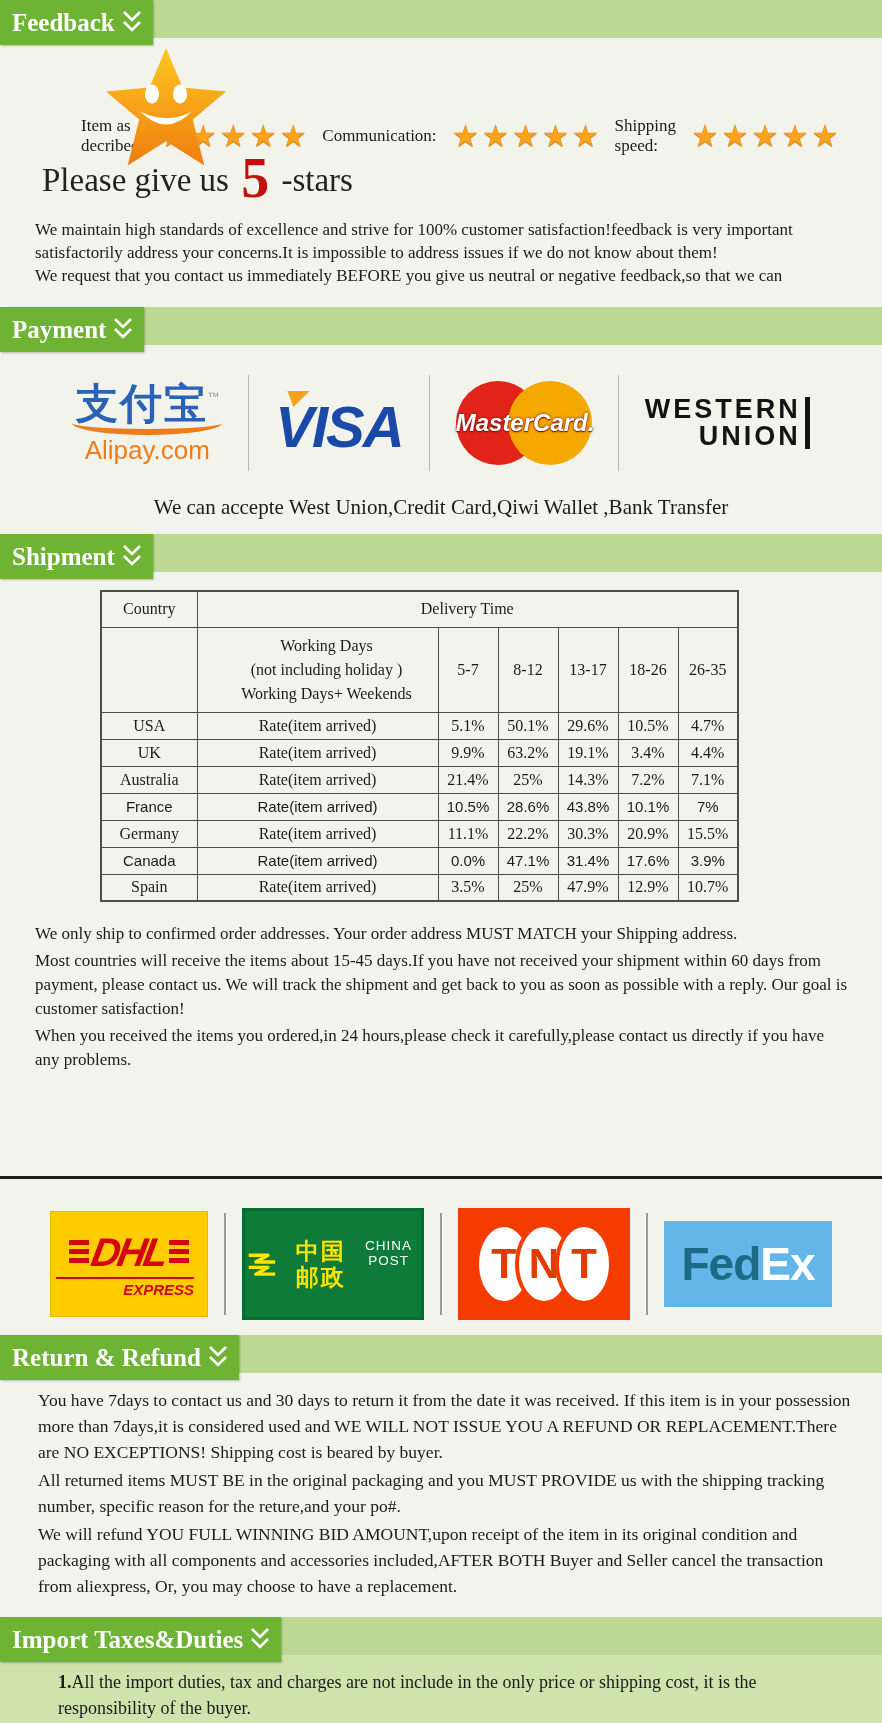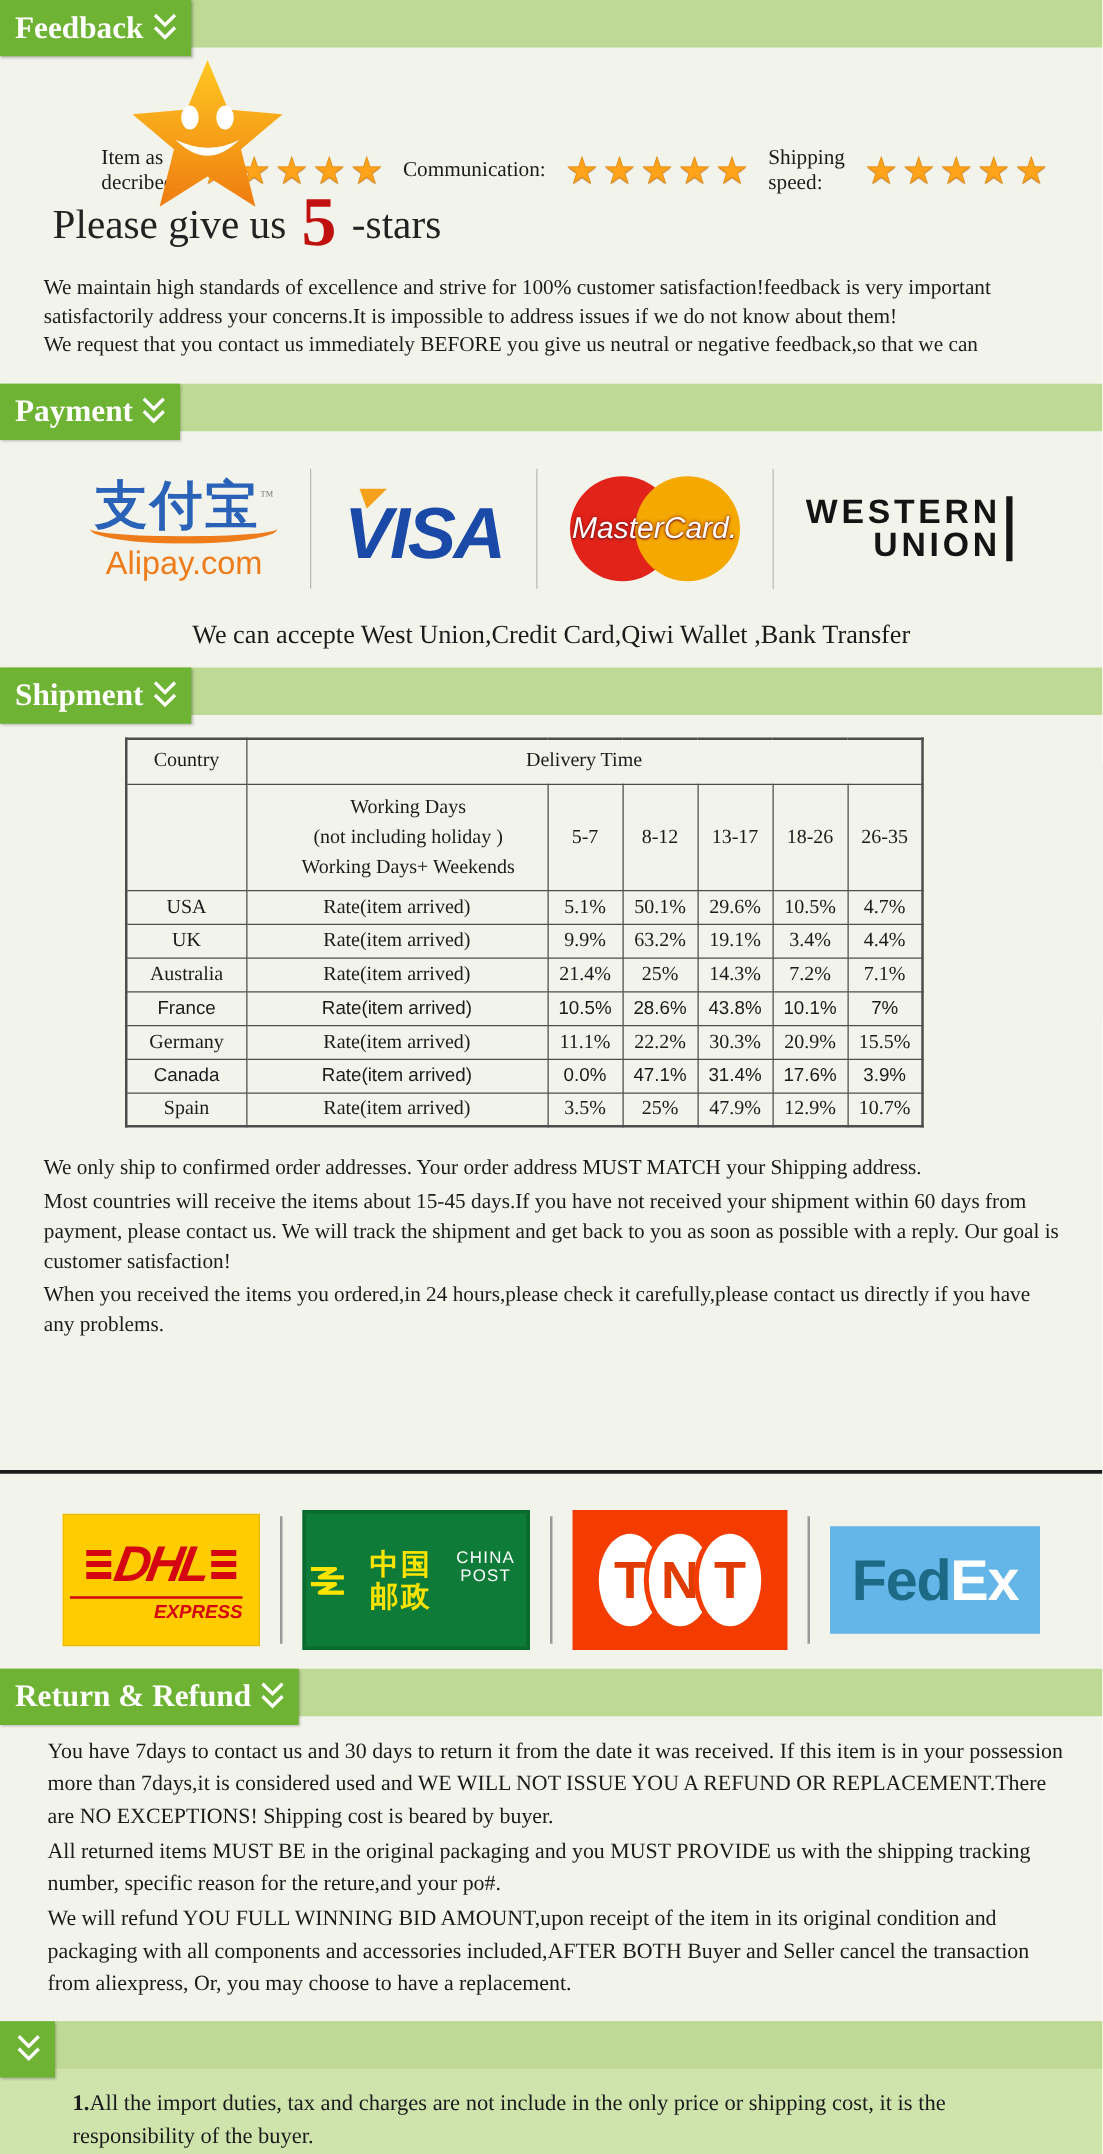--- a/index.html
+++ b/index.html
@@ -42,21 +42,21 @@
   .visa { position:relative; font-family:"Liberation Sans",sans-serif; font-style:italic; font-weight:900;
           font-size:58px; color:#1b49a8; letter-spacing:-2px; padding-top:6px; }
   .visa-flame { position:absolute; top:4px; left:10px; width:0; height:0;
                 border-style:solid; border-width:16px 11px 0 11px; border-color:#f5a11c transparent transparent transparent;
                 transform:skewX(-18deg); }
   .mastercard { position:relative; width:136px; height:88px; }
   .mc-circle { position:absolute; top:2px; width:84px; height:84px; border-radius:50%; }
   .mc-red { left:0; background:#e2231a; }
   .mc-yellow { right:0; background:#f5a800; }
   .mc-text { position:absolute; top:30px; left:0; width:100%; text-align:center; color:#fff;
-             font-family:"Liberation Sans",sans-serif; font-style:italic; font-weight:normal; font-size:24px;
+             font-family:"Liberation Sans",sans-serif; font-style:italic; font-weight:bold; font-size:24px;
              text-shadow:0 0 3px #7a1212, 0 1px 1px #7a1212; }
   .wu { display:flex; align-items:center; }
   .wu-lines { display:flex; flex-direction:column; align-items:flex-end; font-family:"Liberation Sans",sans-serif;
               font-weight:900; font-size:27px; letter-spacing:3px; line-height:1.0; color:#141414; }
   .wu-bar { width:5px; height:52px; background:#141414; margin-left:4px; }
 
   .accept-line { text-align:center; font-size:21px; margin:8px 0 14px 0; }
 
   
   .ship-table { border-collapse:collapse; margin:18px 0 16px 100px; font-size:16px; }
@@ -362,20 +362,21 @@
 
   <div class="return-text">
     <p>You have 7days to contact us and 30 days to return it from the date it was received. If this item is in your possession more than 7days,it is considered used and WE WILL NOT ISSUE YOU A REFUND OR REPLACEMENT.There are NO EXCEPTIONS! Shipping cost is beared by buyer.</p>
     <p>All returned items MUST BE in the original packaging and you MUST PROVIDE us with the shipping tracking number, specific reason for the reture,and your po#.</p>
     <p>We will refund YOU FULL WINNING BID AMOUNT,upon receipt of the item in its original condition and packaging with all components and accessories included,AFTER BOTH Buyer and Seller cancel the transaction from aliexpress, Or, you may choose to have a replacement.</p>
   </div>
 
   <div class="import-section">
     <div class="section-bar">
       <div class="section-tab">
+        <span class="tab-label">Import Taxes&amp;Duties</span>
         <svg class="chev" viewBox="0 0 22 30">
           <path d="M3 4 L11 12 L19 4" fill="none" stroke="#fff" stroke-width="2.6"></path>
           <path d="M3 14 L11 22 L19 14" fill="none" stroke="#fff" stroke-width="2.6"></path>
         </svg>
       </div>
     </div>
     <div class="import-text">
       <p class="import-item"><span class="num">1.</span><span>All the import duties, tax and charges are not include in the only price or shipping cost, it is the responsibility of the buyer.</span></p>
       <p class="import-item"></p>
 

